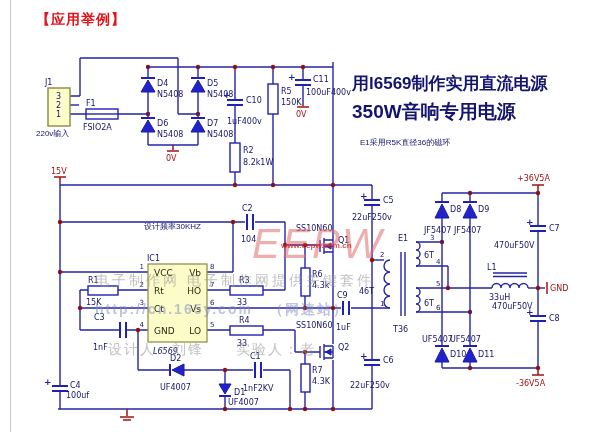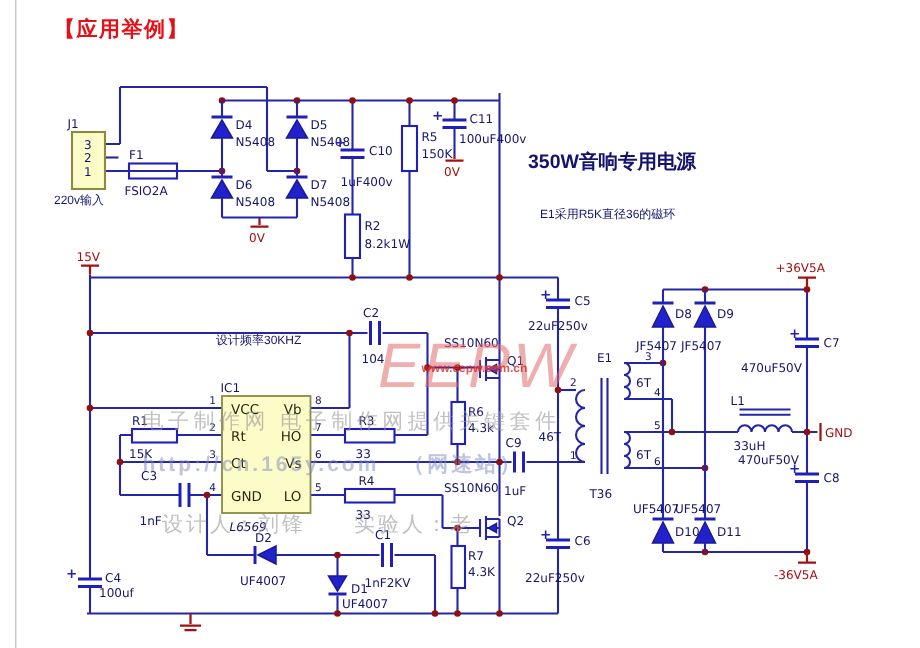--- a/index.html
+++ b/index.html
@@ -2,21 +2,21 @@
 <html><head>
 <meta charset="utf-8">
 <style>
   html,body{margin:0;padding:0;background:#fff;}
   #stage{position:relative;width:613px;height:432px;background:#ffffff;overflow:hidden;
          font-family:"Liberation Sans","DejaVu Sans",sans-serif;}
   #page-border{position:absolute;left:10px;top:0;width:1px;height:432px;background:#c9c9c9;}
   #heading{position:absolute;left:36px;top:11px;font-size:14px;font-weight:bold;color:#e51119;letter-spacing:1px;}
   .tb{position:absolute;color:#14146e;white-space:nowrap;}
   #t1{left:352px;top:72px;font-size:17px;font-weight:bold;}
-  #t2{left:352px;top:99px;font-size:13px;font-weight:bold;}
+  #t2{left:352px;top:99px;font-size:19px;font-weight:bold;}
   #n1{left:360px;top:137px;font-size:8px;}
   #n2{left:359px;top:147px;font-size:8px;}
   #freq{left:144px;top:221px;font-size:8px;}
   #j1cn{left:36px;top:128px;font-size:8px;}
   svg{position:absolute;left:0;top:0;}
   .w{stroke:#2525a8;stroke-width:1.4;fill:none;}
   .cmp{stroke:#2020b8;stroke-width:1.4;fill:#ffffff;}
   .pl{stroke:#2020b8;stroke-width:2;fill:none;}
   .df{fill:#2222cc;stroke:#1a1a99;stroke-width:1;}
   .red{stroke:#a31212;stroke-width:1.5;fill:none;}
@@ -37,20 +37,21 @@
   #wm3{left:95px;top:301px;font-size:14px;font-weight:bold;color:rgba(125,135,190,0.5);letter-spacing:2px;}
   #wm4{left:95px;top:341px;font-size:14px;color:rgba(150,150,150,0.6);letter-spacing:2px;margin-left:13px;}
   #wm5{left:95px;top:357px;font-size:14px;font-weight:bold;color:rgba(125,135,190,0.5);letter-spacing:2px;}
 </style>
 </head>
 <body>
 
 <div id="stage">
   <div id="page-border"></div>
   <div id="heading" class="tb" style="color:#e51119;">【应用举例】</div>
+  <div id="t1" class="tb">用l6569制作实用直流电源</div>
   <div id="t2" class="tb">350W音响专用电源</div>
   <div id="n1" class="tb">E1采用R5K直径36的磁环</div>
   <div id="freq" class="tb">设计频率30KHZ</div>
   <div id="j1cn" class="tb">220v输入</div>
 
   <svg width="613" height="432" viewBox="0 0 613 432">
 
     <g>
       <path class="w" d="M148,67 H333"></path>
       <path class="w" d="M333,62 V238"></path>

